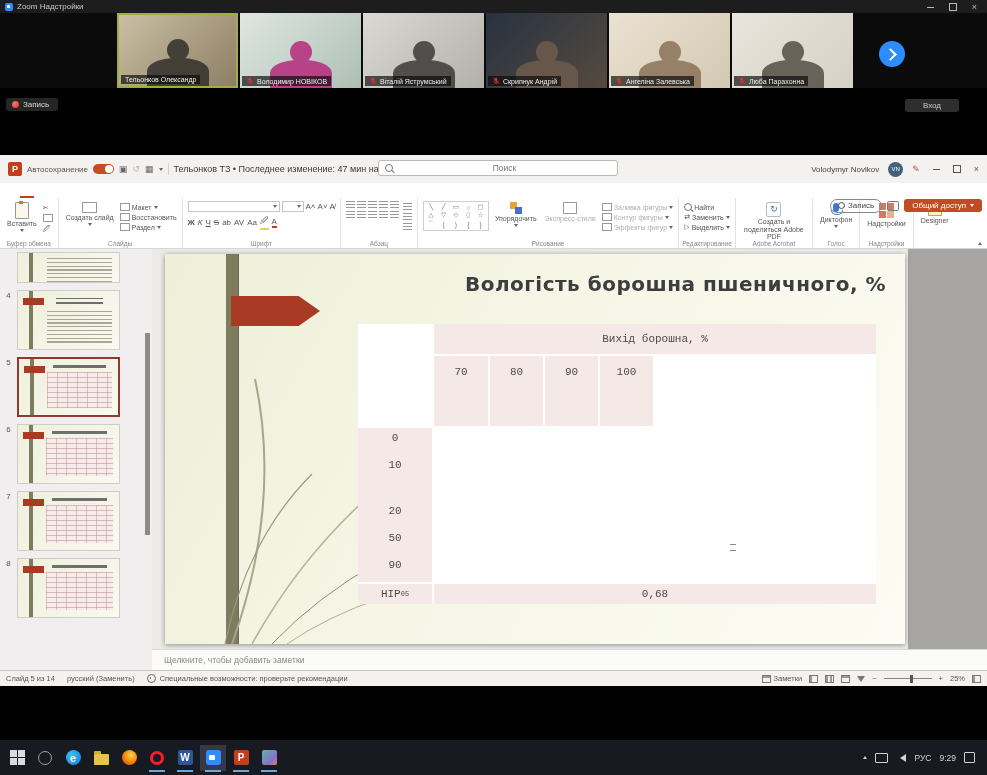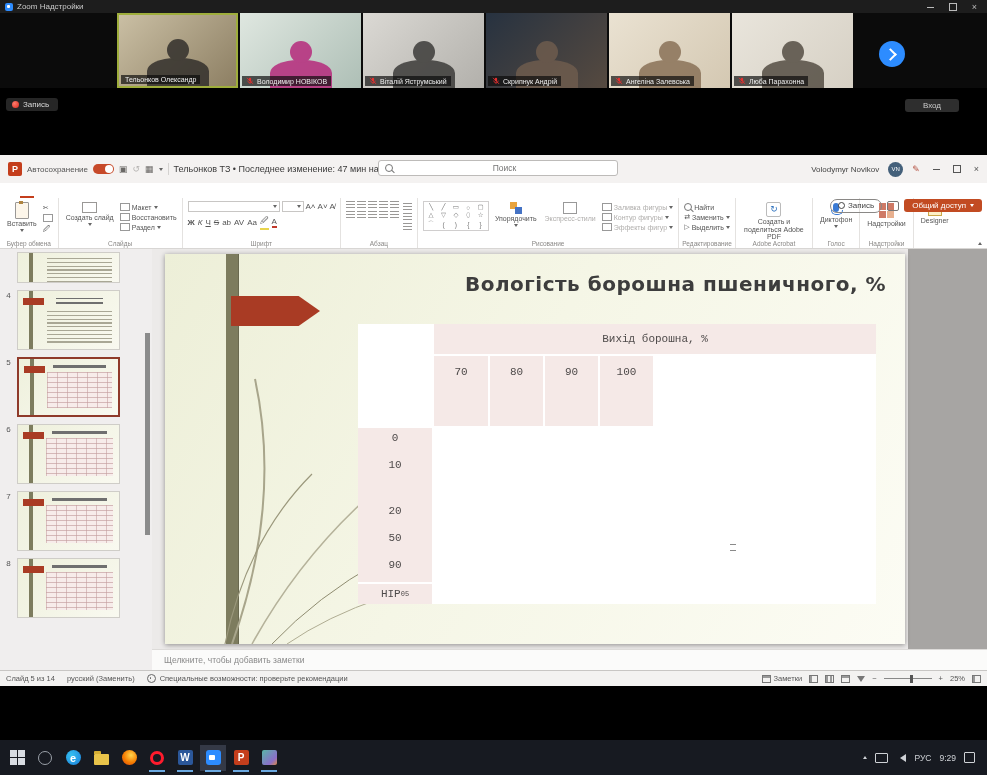--- a/index.html
+++ b/index.html
@@ -672,20 +672,21 @@
                 </div>
                 <div class="trow data">
                   <div class="tlabel">90</div>
                 </div>
               </div>
             <div class="trow lsd">
               <div class="tlabel">
                   <span>НІР</span>
                   <sub>05</sub>
                 </div>
+              <div class="tcell">0,68</div>
             </div>
           </div>
           <div class="dbl-dash"></div>
         </div>
       </div>
     </div>
 
     <div class="notes-bar">
       <div class="notes-inner">Щелкните, чтобы добавить заметки</div>
     </div>

